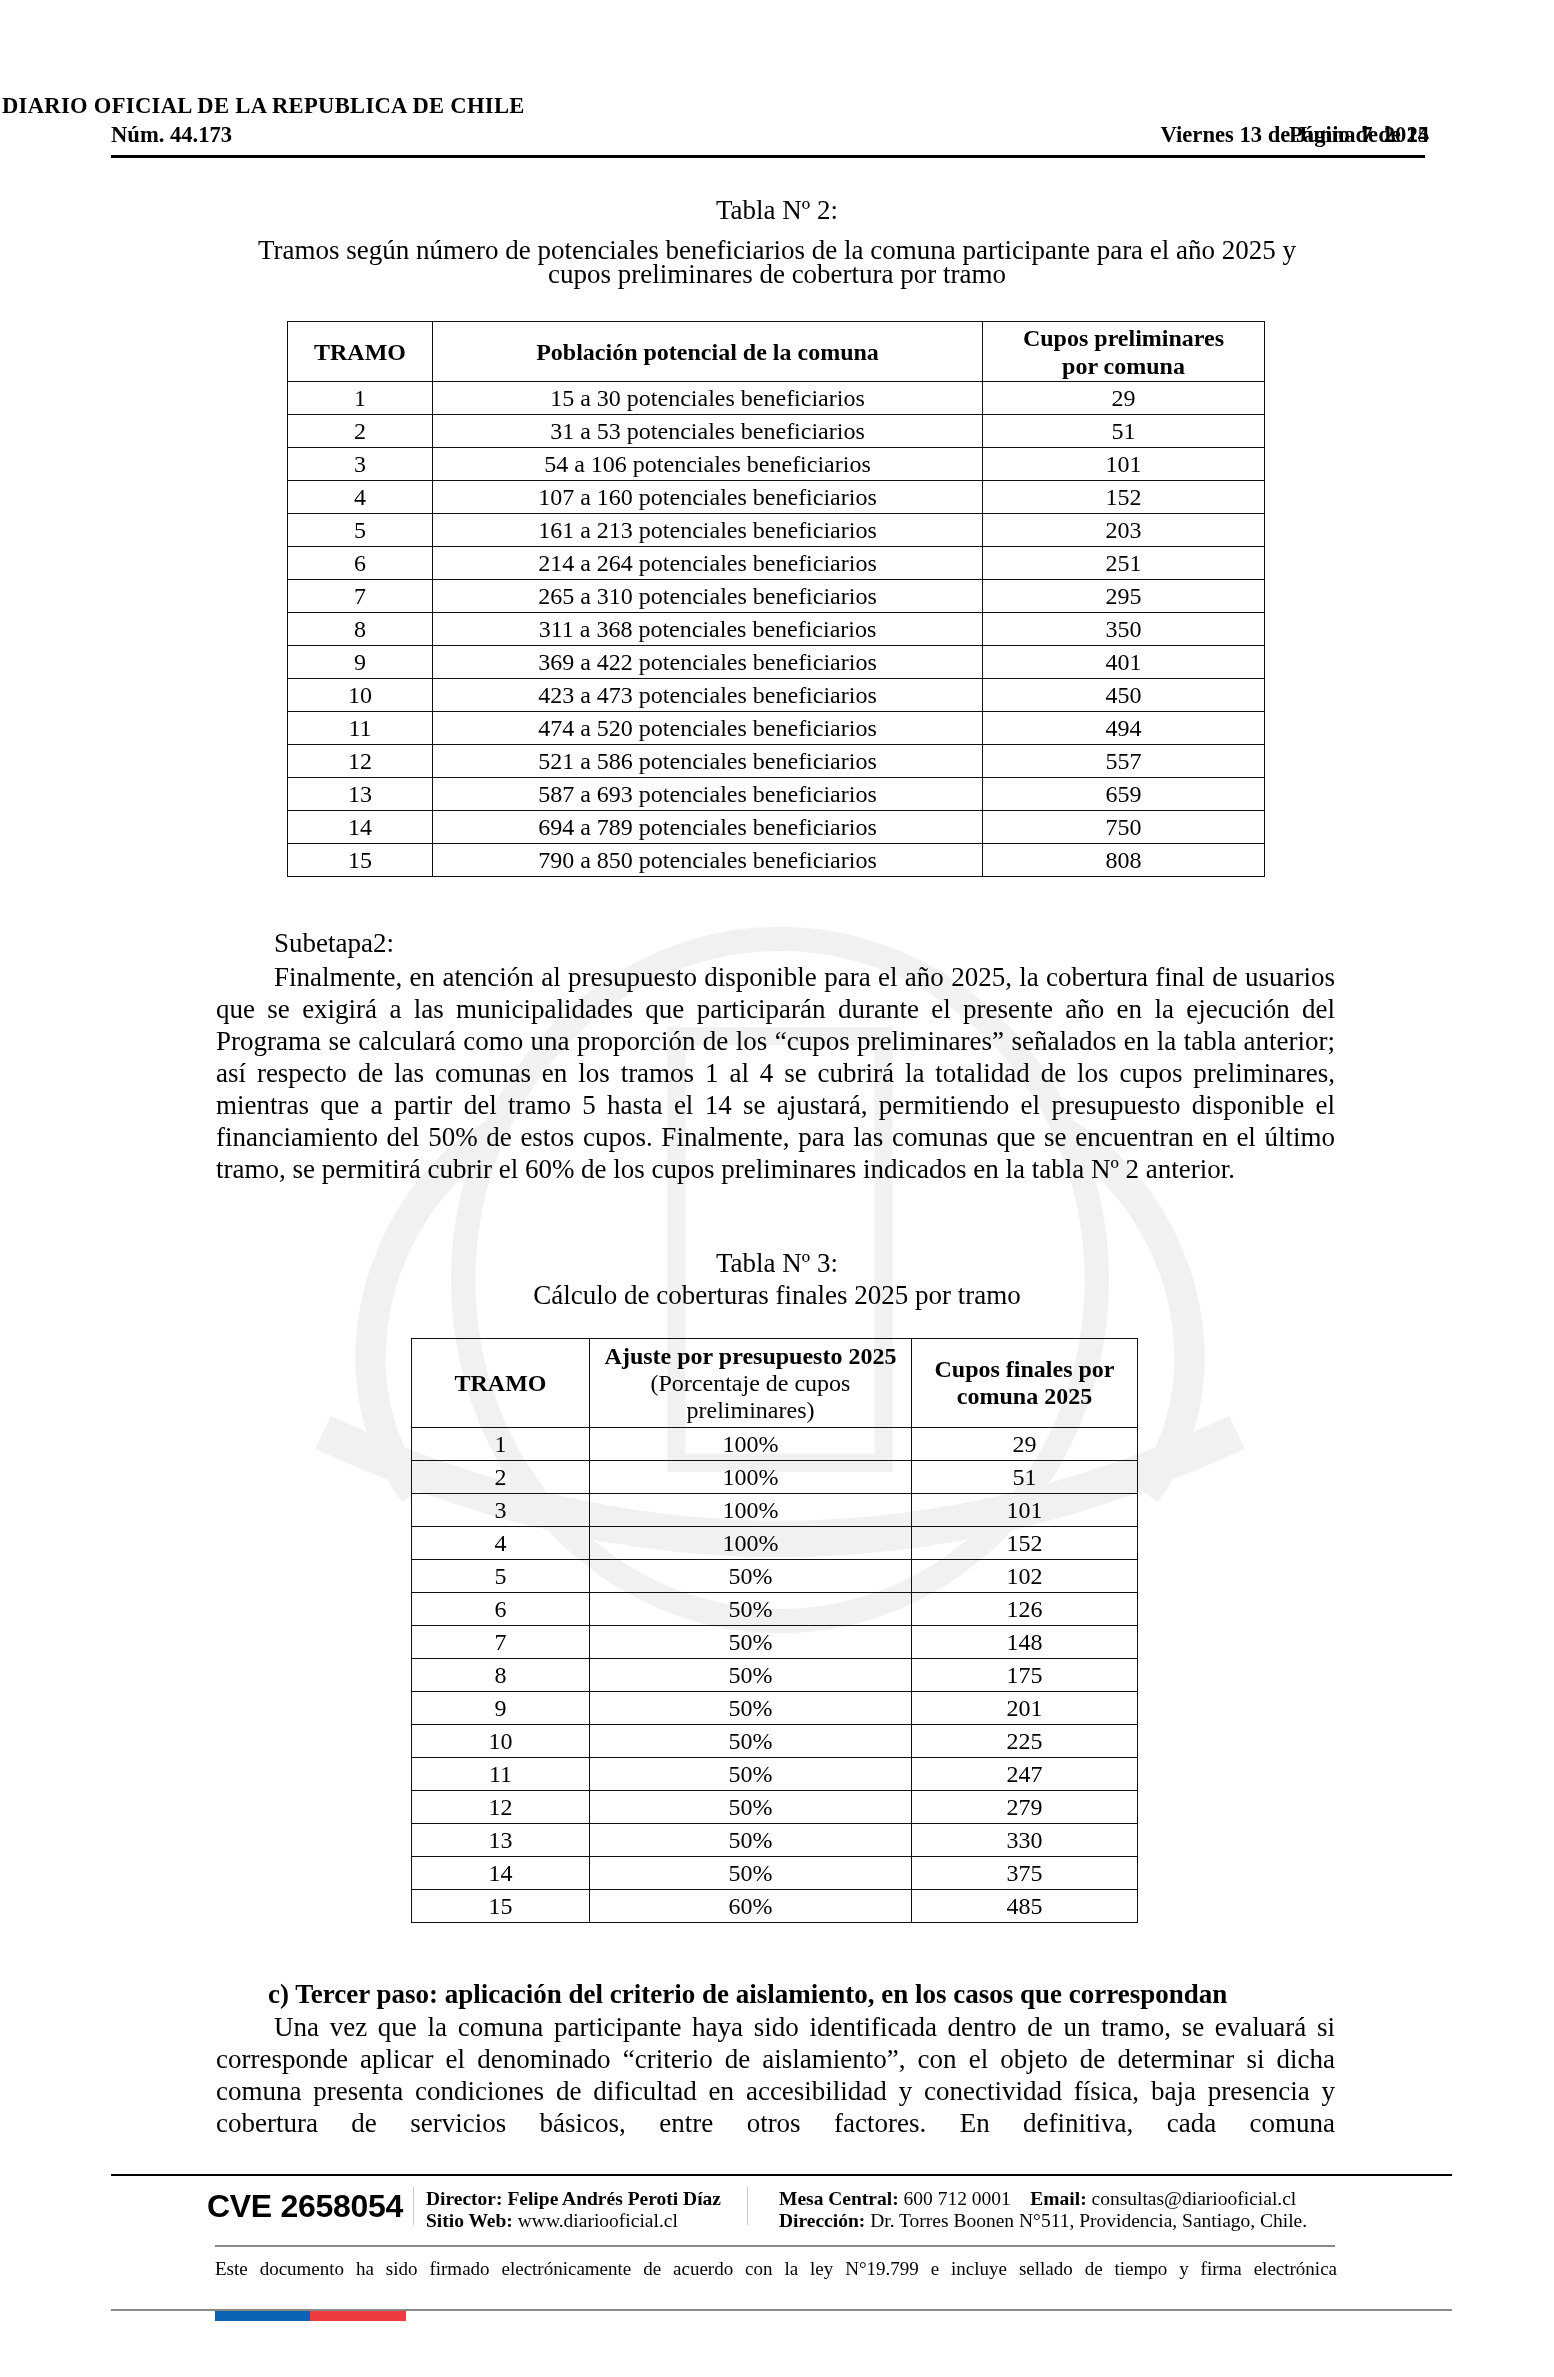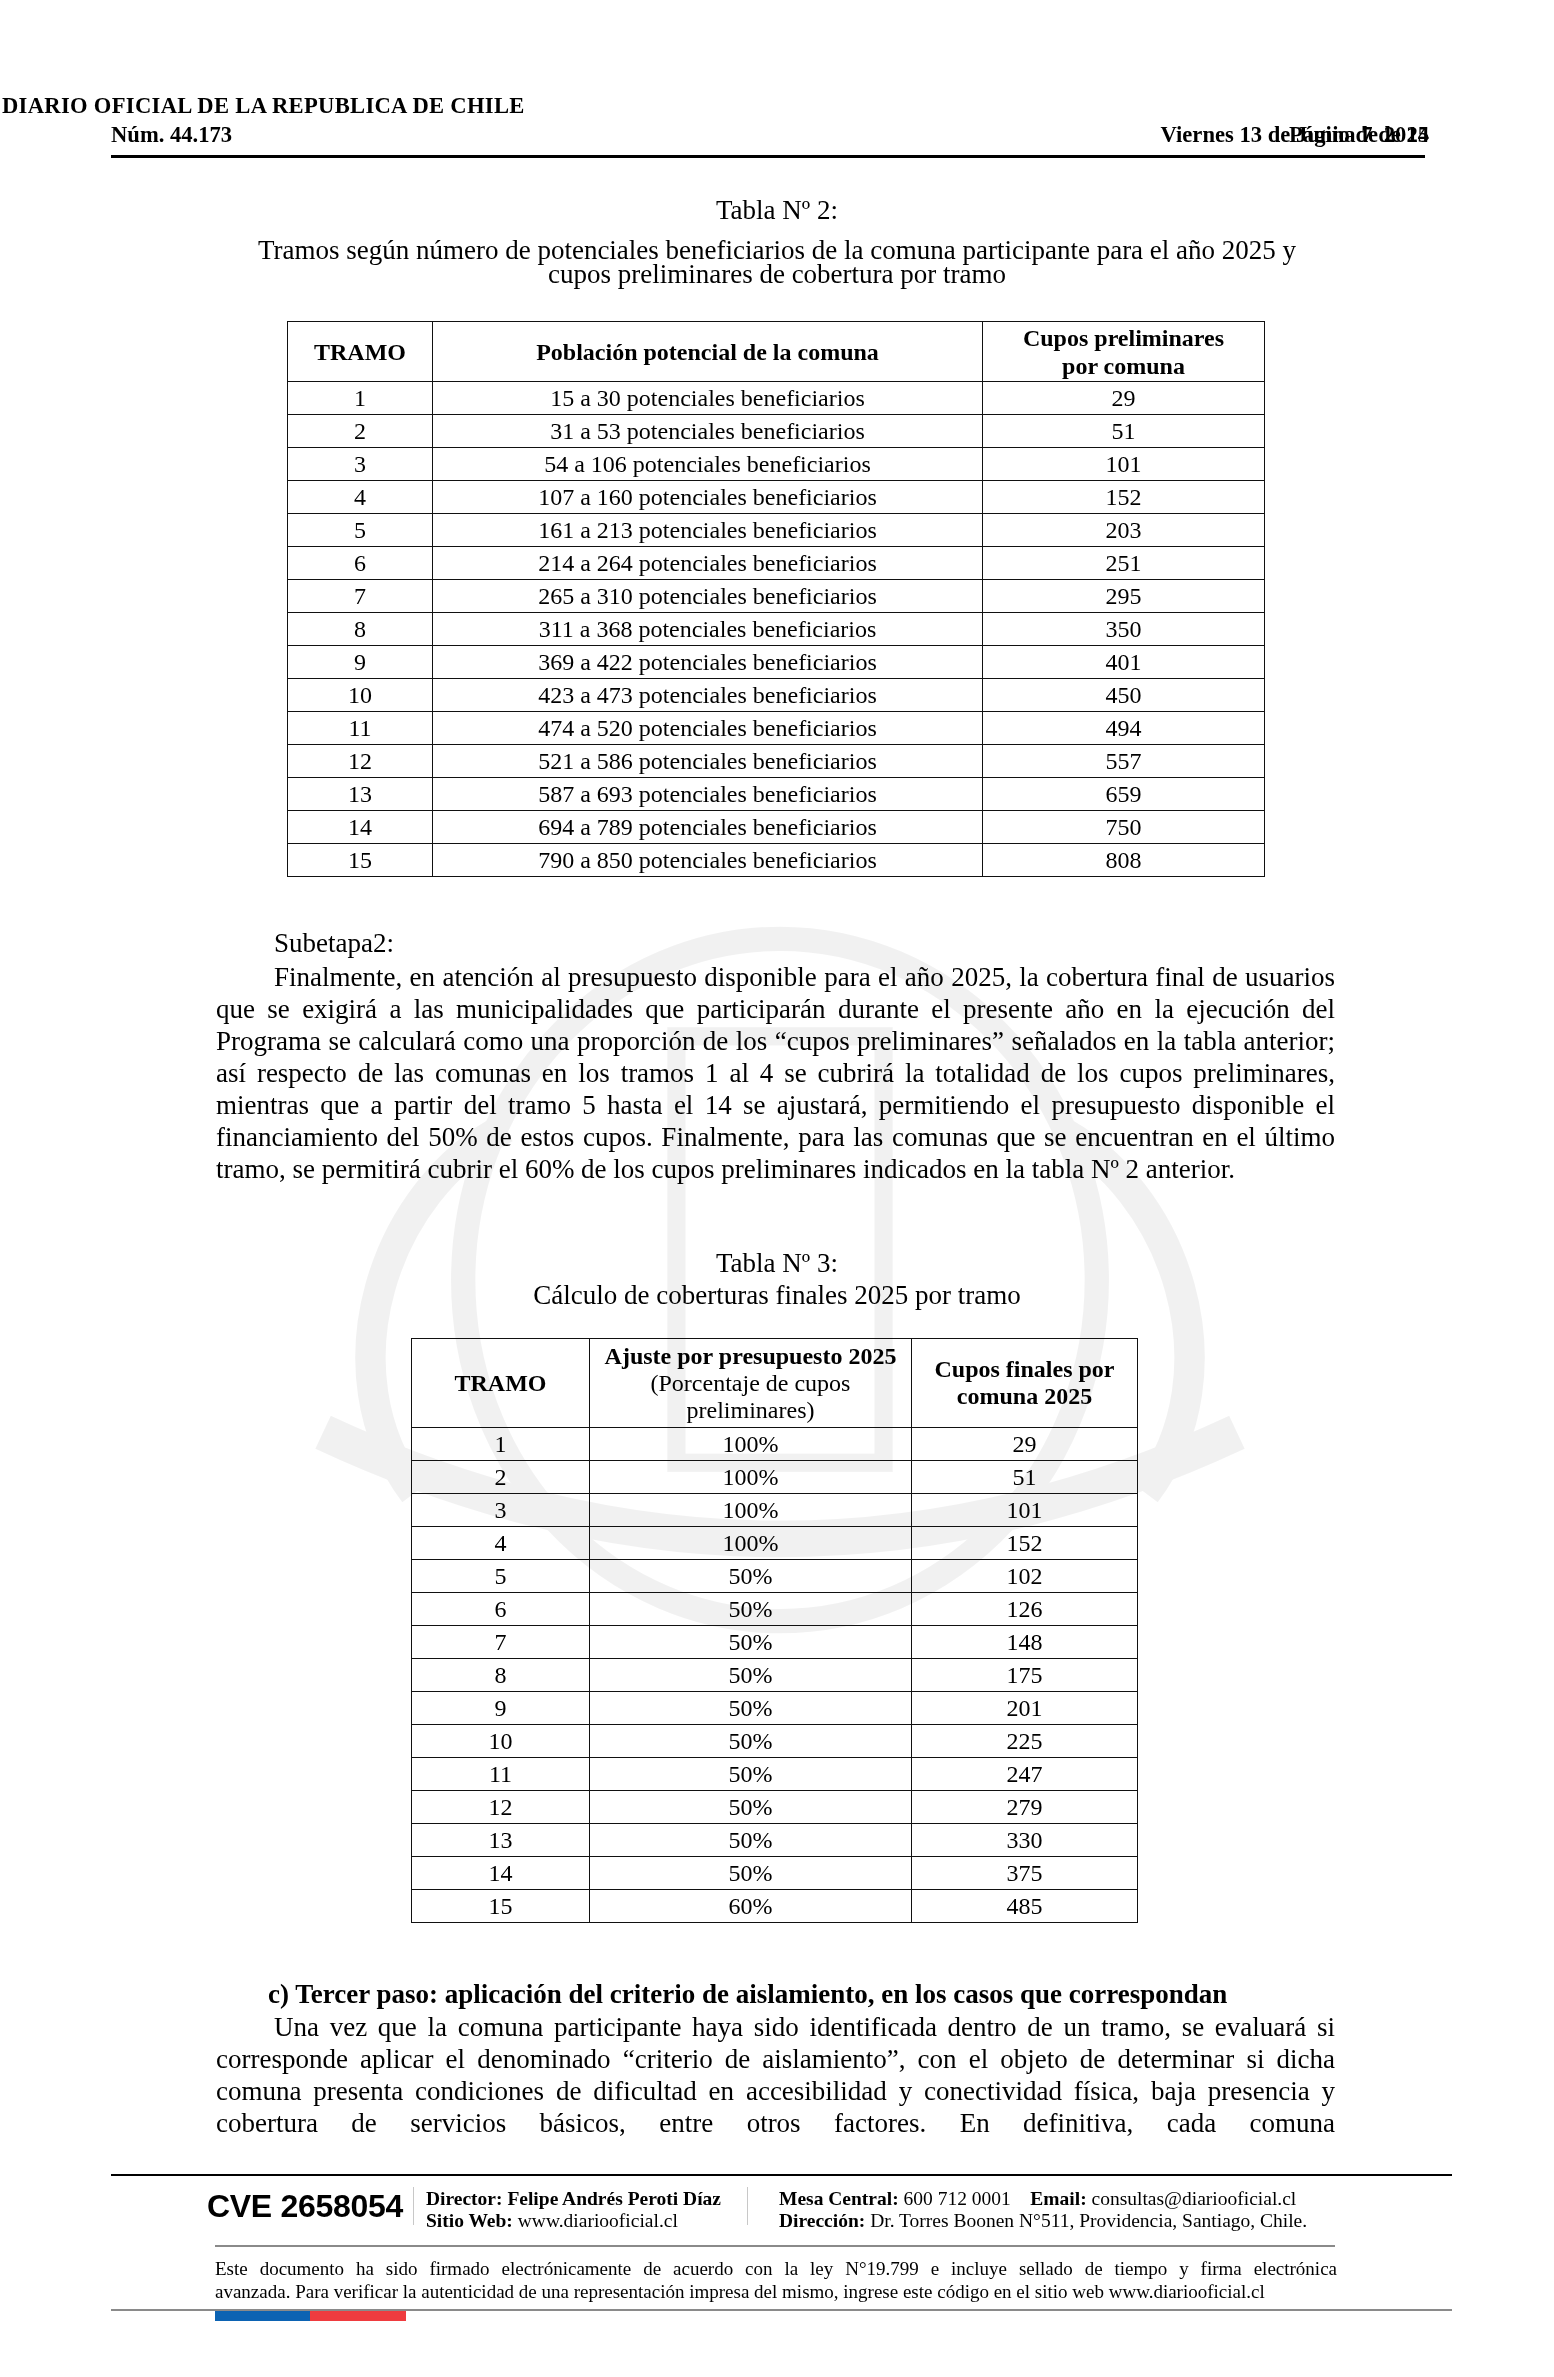--- a/index.html
+++ b/index.html
@@ -295,18 +295,17 @@
 <div class="ftr-block" style="left:779px; top:2188px;">
   <div>
     <b>Mesa Central:</b> <span>600 712 0001</span>
     &nbsp;&nbsp;&nbsp;<b>Email:</b> <span>consultas@diariooficial.cl</span>
   </div>
   <div><b>Dirección:</b> <span>Dr. Torres Boonen N°511, Providencia, Santiago, Chile.</span></div>
 </div>
 <div class="ftr-rule-mid"></div>
 <div class="legal">
   <div>Este documento ha sido firmado electrónicamente de acuerdo con la ley N°19.799 e incluye sellado de tiempo y firma electrónica</div>
-  <div class="legal-l2">avanzada. Para verificar la autenticidad de una representación impresa del mismo, ingrese este código en el sitio web www.diariooficial.cl</div>
 </div>
 <div class="ftr-rule-bot"></div>
 <div class="flag-blue"></div>
 <div class="flag-red"></div>
 
 
 </body></html>

